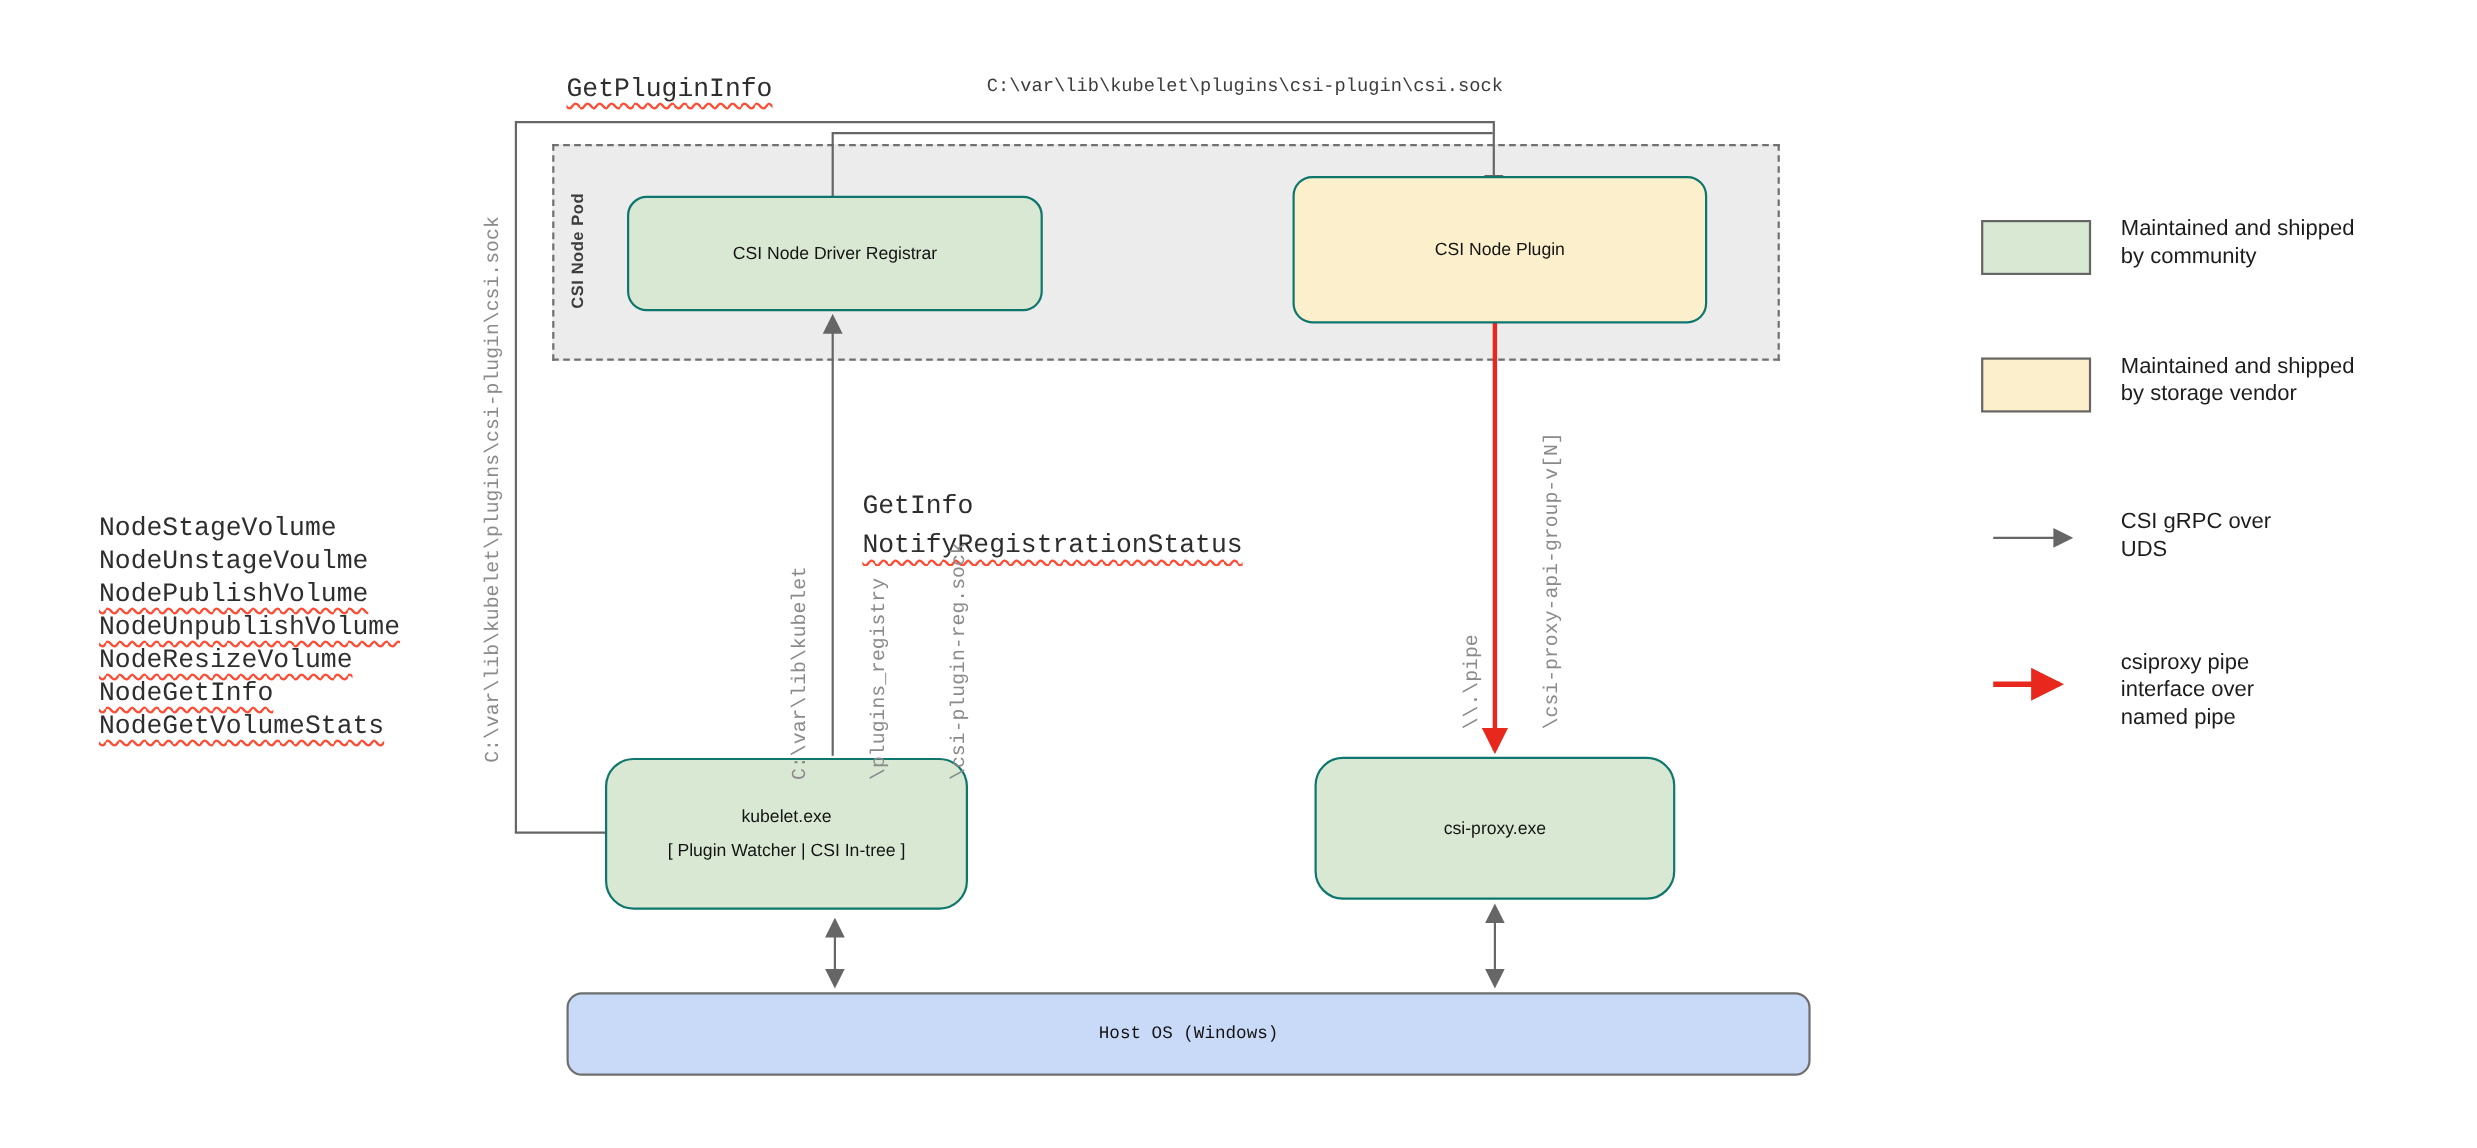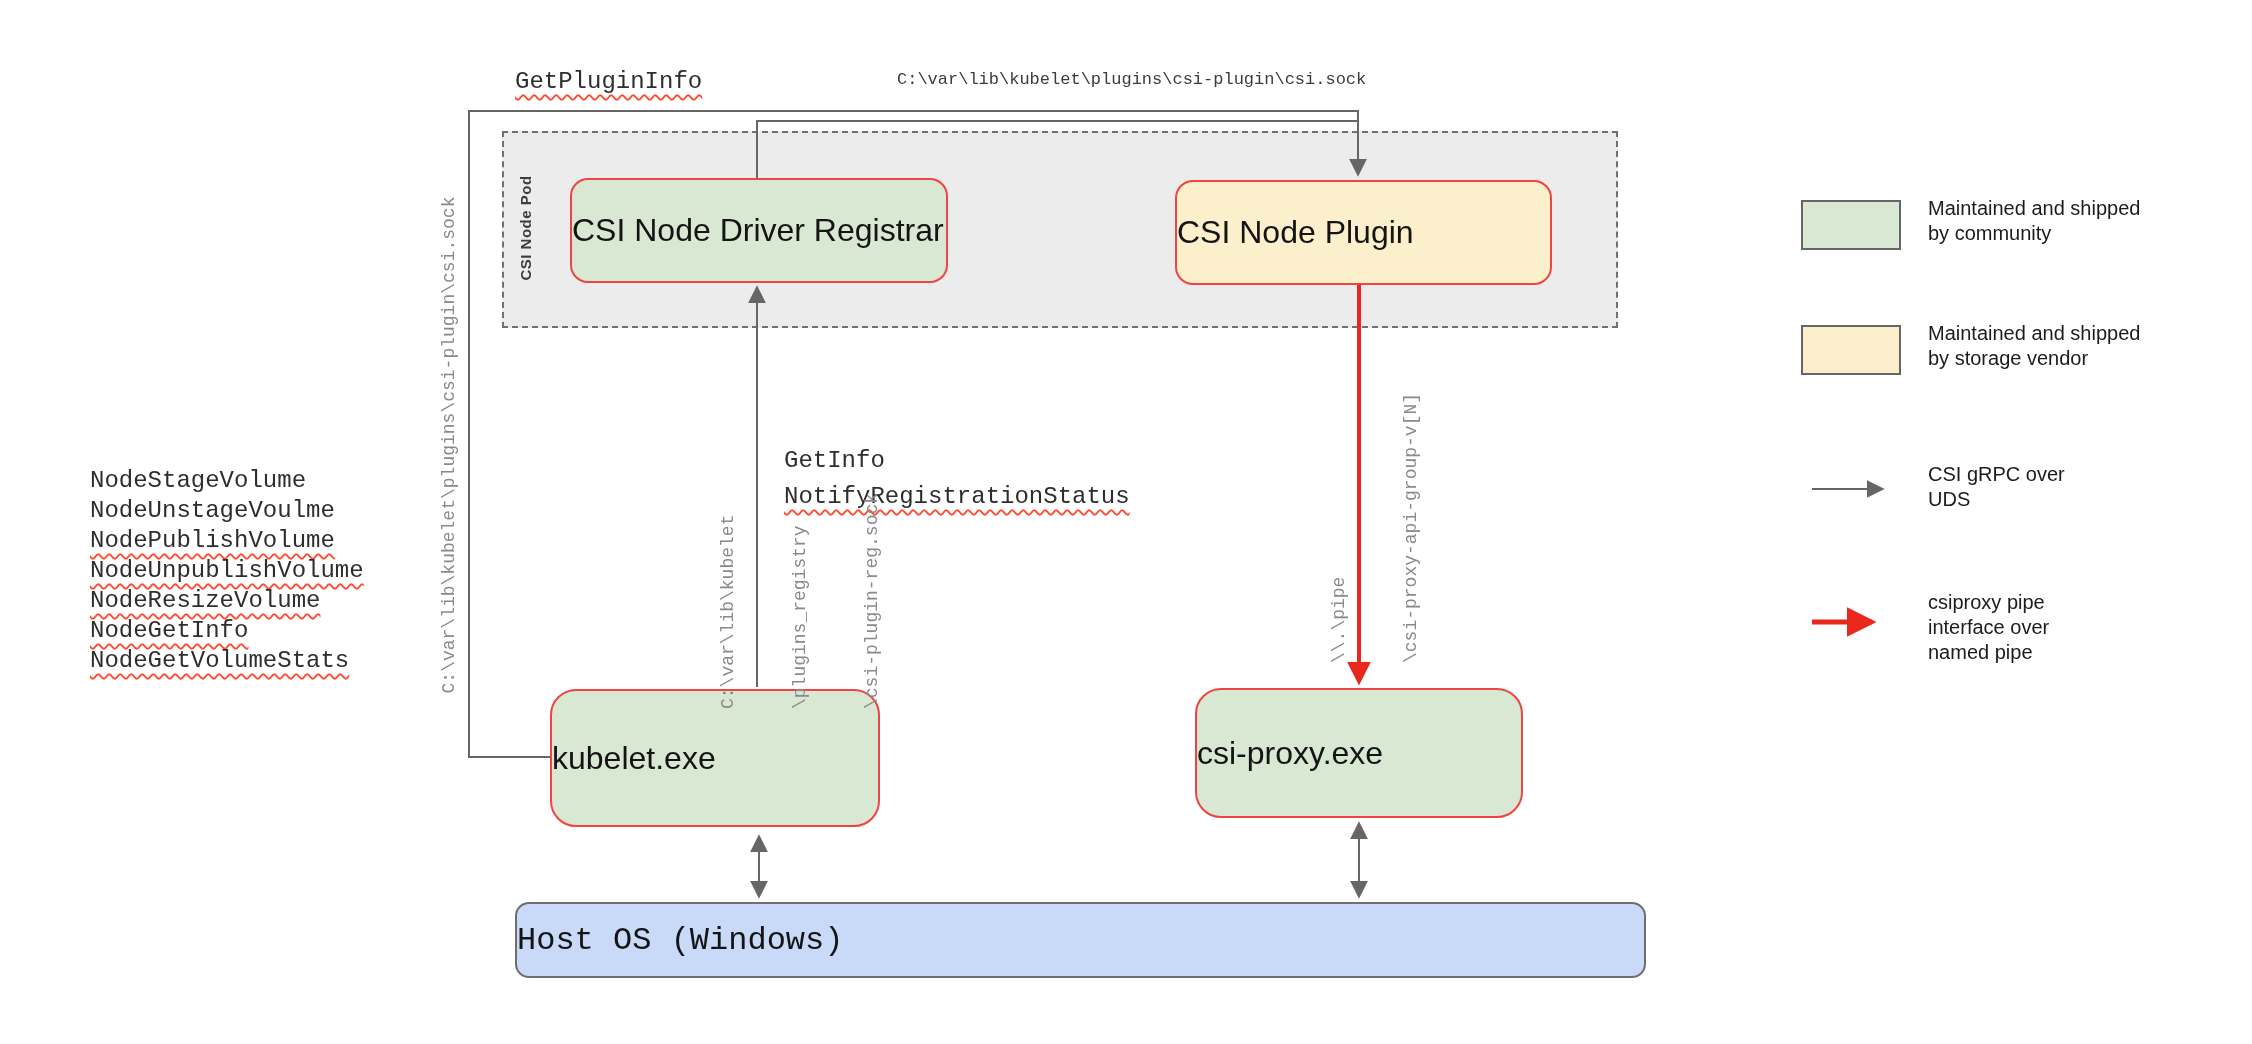--- a/index.html
+++ b/index.html
@@ -10,28 +10,28 @@
   svg.lines{position:absolute;left:0;top:0;z-index:2;pointer-events:none;}
 
   
   .pod{position:absolute;left:502px;top:131px;width:1116px;height:197px;z-index:1;
        background:#ececec;border:2px dashed #707070;box-sizing:border-box;}
   .pod-label{position:absolute;left:461px;top:219px;width:130px;height:18px;z-index:3;
        transform:rotate(-90deg);font-size:15px;font-weight:700;color:#3d3d3d;
        text-align:center;letter-spacing:.5px;}
 
   
-  .box{position:absolute;z-index:3;border:2px solid #ef4444;box-sizing:border-box;
-       display:flex;flex-direction:column;align-items:flex-start;justify-content:center;
-       font-size:32px;color:#141414;text-align:center;line-height:31px;}
+  .box{position:absolute;z-index:3;border:2px solid #0f766e;box-sizing:border-box;
+       display:flex;flex-direction:column;align-items:center;justify-content:center;
+       font-size:16px;color:#141414;text-align:center;line-height:31px;}
   .green{background:#d9e8d2;}
   .yellow{background:#fbf0cb;}
   .blue{background:#c9daf8;}
   .box-registrar{left:570px;top:178px;width:378px;height:105px;border-radius:18px;}
-  .box-plugin{left:1175px;top:180px;width:377px;height:105px;border-radius:18px;}
+  .box-plugin{left:1175px;top:160px;width:377px;height:134px;border-radius:18px;}
   .box-kubelet{left:550px;top:689px;width:330px;height:138px;border-radius:26px;}
   .box-csiproxy{left:1195px;top:688px;width:328px;height:130px;border-radius:26px;}
   .box-hostos{left:515px;top:902px;width:1131px;height:76px;border-radius:14px;border-color:#6e6e6e;font-family:Liberation Mono, monospace;}
 
   
   .squig{text-decoration-line:underline;text-decoration-style:wavy;
          text-decoration-color:#ff4b33;text-decoration-thickness:2px;text-underline-offset:6px;}
   .lbl-gpi{left:515px;top:68px;font-size:24px;color:#2e2e2e;z-index:4;}
   .lbl-sock-top{left:897px;top:70px;font-size:17px;color:#3c3c3c;z-index:4;}
   .node-calls{left:90px;top:466px;width:300px;z-index:4;
@@ -81,20 +81,21 @@
   <div class="pod-label">CSI Node Pod</div>
 
   <div class="box green box-registrar">
     <span>CSI Node Driver Registrar</span>
   </div>
   <div class="box yellow box-plugin">
     <span>CSI Node Plugin</span>
   </div>
   <div class="box green box-kubelet">
     <span>kubelet.exe</span>
+    <span>[ Plugin Watcher | CSI In-tree ]</span>
   </div>
   <div class="box green box-csiproxy">
     <span>csi-proxy.exe</span>
   </div>
   <div class="box blue box-hostos">
     <span>Host OS (Windows)</span>
   </div>
 
   <div class="abs mono lbl-gpi squig">GetPluginInfo</div>
   <div class="abs mono lbl-sock-top">C:\var\lib\kubelet\plugins\csi-plugin\csi.sock</div>

